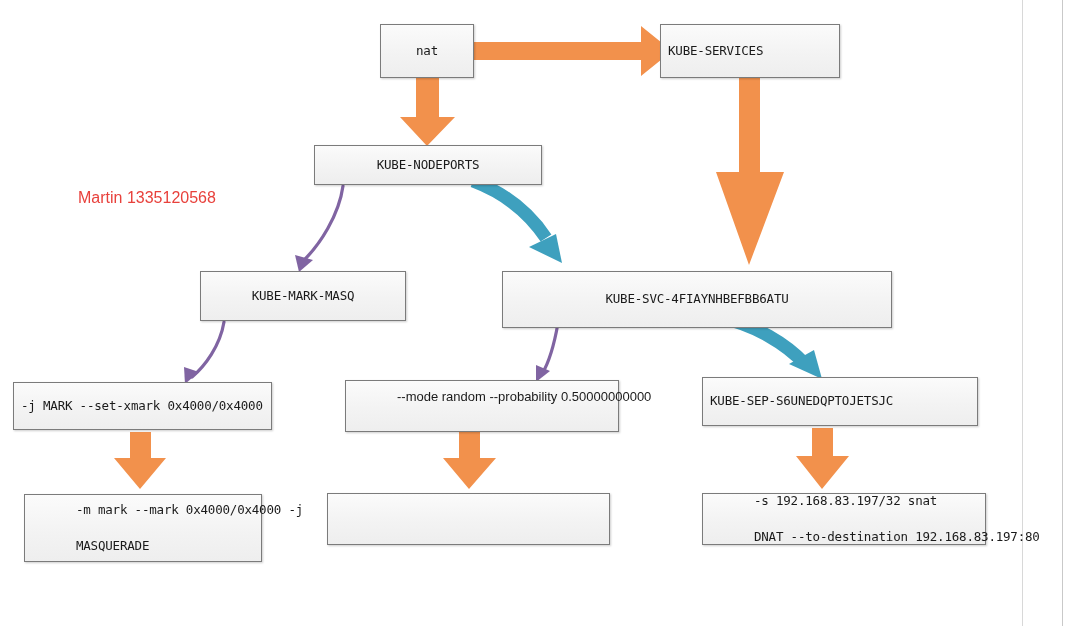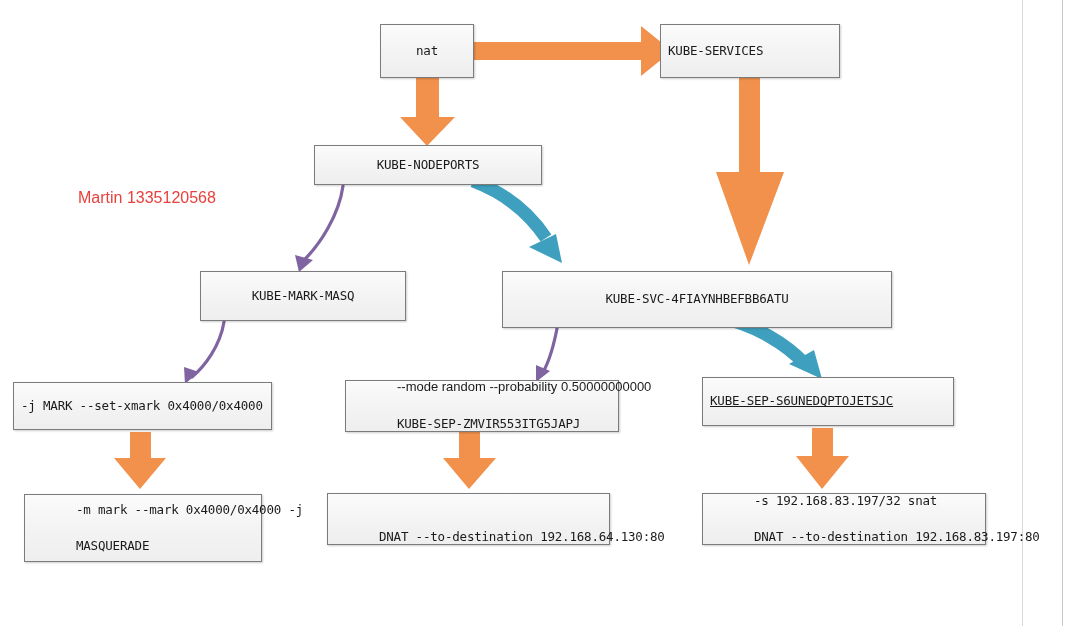--- a/index.html
+++ b/index.html
@@ -191,32 +191,30 @@
   <div class="node left" style="left:24px; top:494px; width:238px; height:68px;">
     <span class="txt">
       <span>-m mark --mark 0x4000/0x4000 -j</span><br>
       <span>MASQUERADE</span>
     </span>
   </div>
 
   <div class="node left sans" style="left:345px; top:380px; width:274px; height:52px;">
     <span class="txt">
       <span class="l1">--mode random --probability 0.50000000000</span><br>
-      <span>KUBE-SEP-ZMVIR553ITG5JAPJ</span>
-    </span>
-  </div>
-
-  <div class="node left" style="left:702px; top:377px; width:252px; height:49px;text-decoration:underline;">
+    </span>
+  </div>
+
+  <div class="node left" style="left:702px; top:377px; width:276px; height:49px;">
     <span class="txt">KUBE-SEP-S6UNEDQPTOJETSJC</span>
   </div>
 
   <div class="node left" style="left:327px; top:493px; width:283px; height:52px;">
     <span class="txt">
       <br>
-      <span>DNAT --to-destination 192.168.64.130:80</span>
     </span>
   </div>
 
   <div class="node left" style="left:702px; top:493px; width:284px; height:52px;">
     <span class="txt">
       <span>-s 192.168.83.197/32 snat</span><br>
       <span>DNAT --to-destination 192.168.83.197:80</span>
     </span>
   </div>
 

